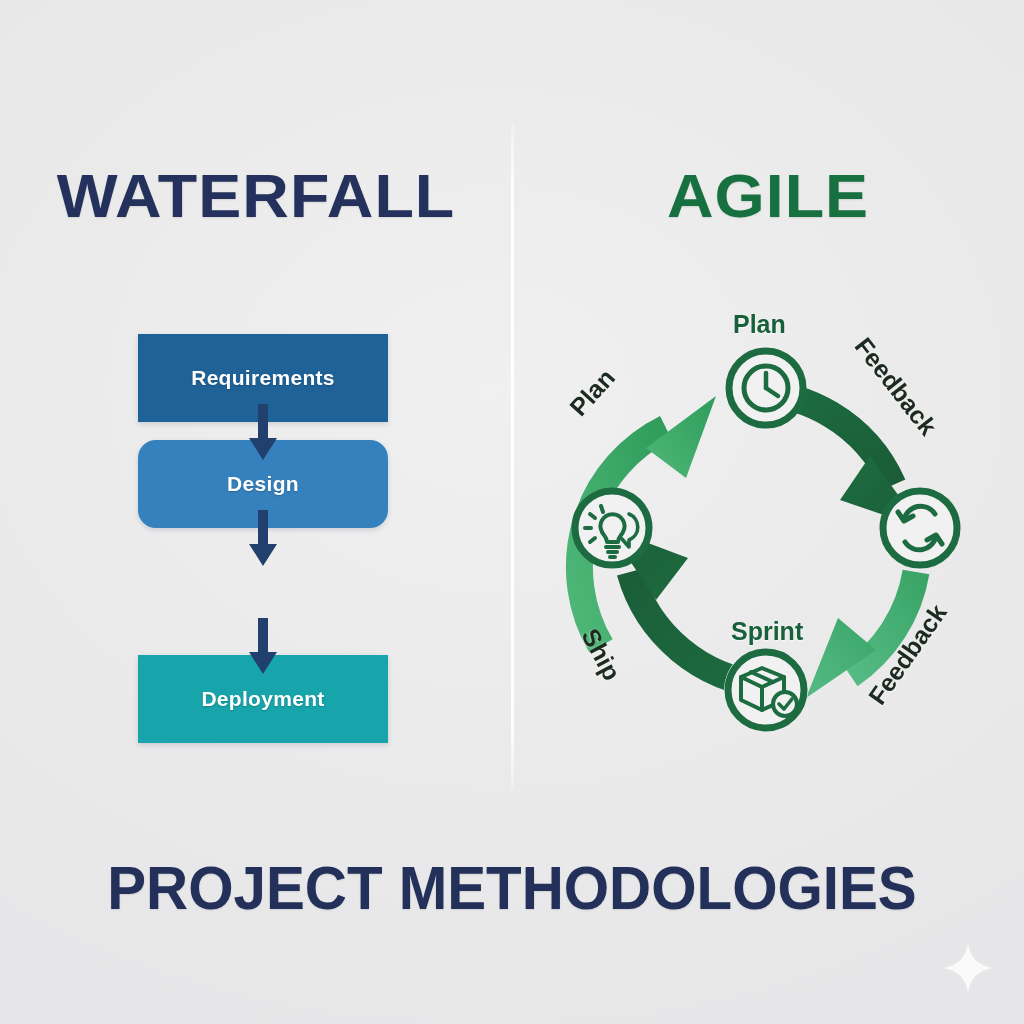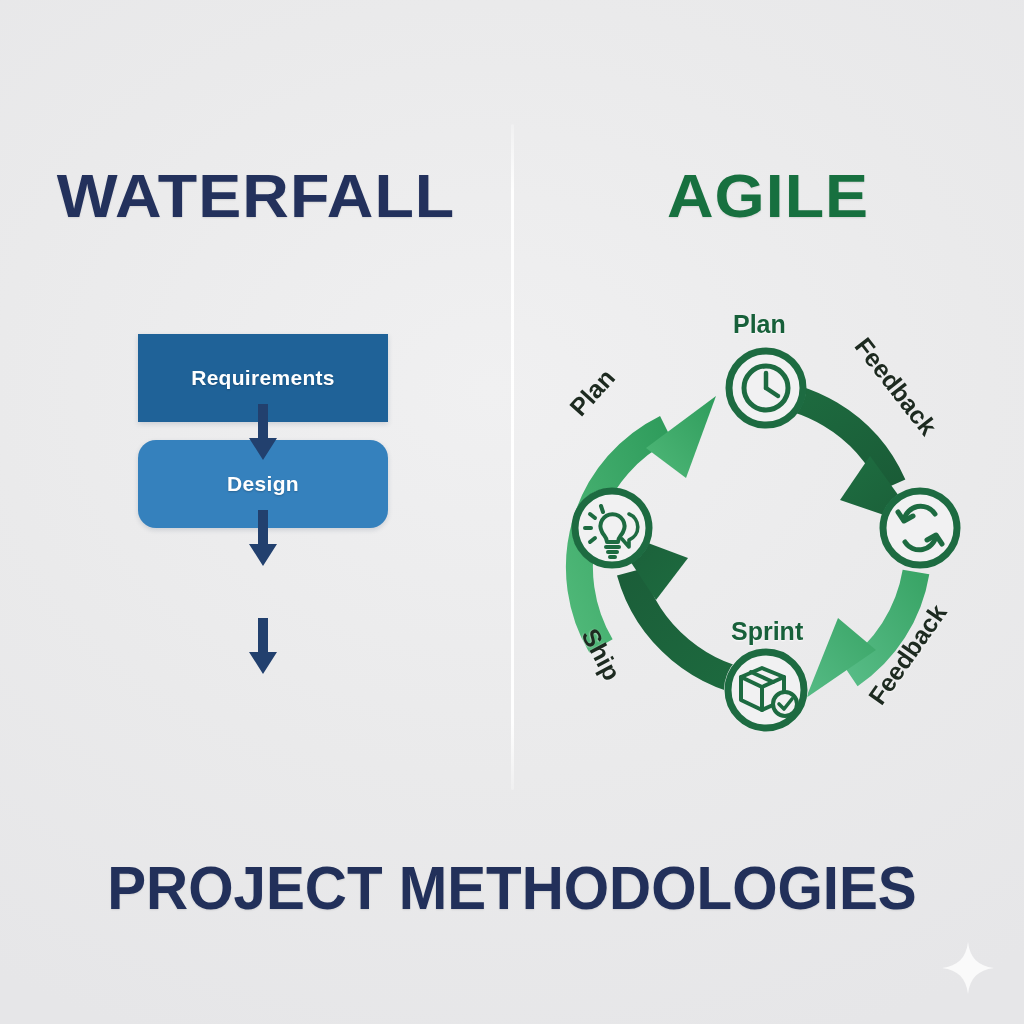--- a/index.html
+++ b/index.html
@@ -149,20 +149,23 @@
   <div class="col-title" id="waterfall-title" style="color: rgb(35, 49, 92);">WATERFALL</div>
   <div class="col-title" id="agile-title" style="color: rgb(23, 112, 63);">AGILE</div>
 
   <div class="wf-stack">
 
     <div class="wf-bar" id="bar-0" style="background: rgb(31, 98, 152); top: 0px;">
       <span>Requirements</span>
     </div>
     <div class="wf-bar" id="bar-1" style="background: rgb(53, 129, 189); top: 106px; border-radius: 18px;">
       <span>Design</span>
+    </div>
+    <div class="wf-bar" id="bar-3" style="background: rgb(23, 165, 171); top: 321px;">
+      <span>Deployment</span>
     </div>
 
     <svg class="wf-arrow" id="wfarrow-0" viewBox="0 0 28 56" style="top: 70px;">
       <polygon class="wf-arrow-shape" points="9,0 19,0 19,34 28,34 14,56 0,34 9,34" fill="#22406e"></polygon>
     </svg>
     <svg class="wf-arrow" id="wfarrow-1" viewBox="0 0 28 56" style="top: 176px;">
       <polygon class="wf-arrow-shape" points="9,0 19,0 19,34 28,34 14,56 0,34 9,34" fill="#22406e"></polygon>
     </svg>
     <svg class="wf-arrow" id="wfarrow-2" viewBox="0 0 28 56" style="top: 284px;">
       <polygon class="wf-arrow-shape" points="9,0 19,0 19,34 28,34 14,56 0,34 9,34" fill="#22406e"></polygon>

